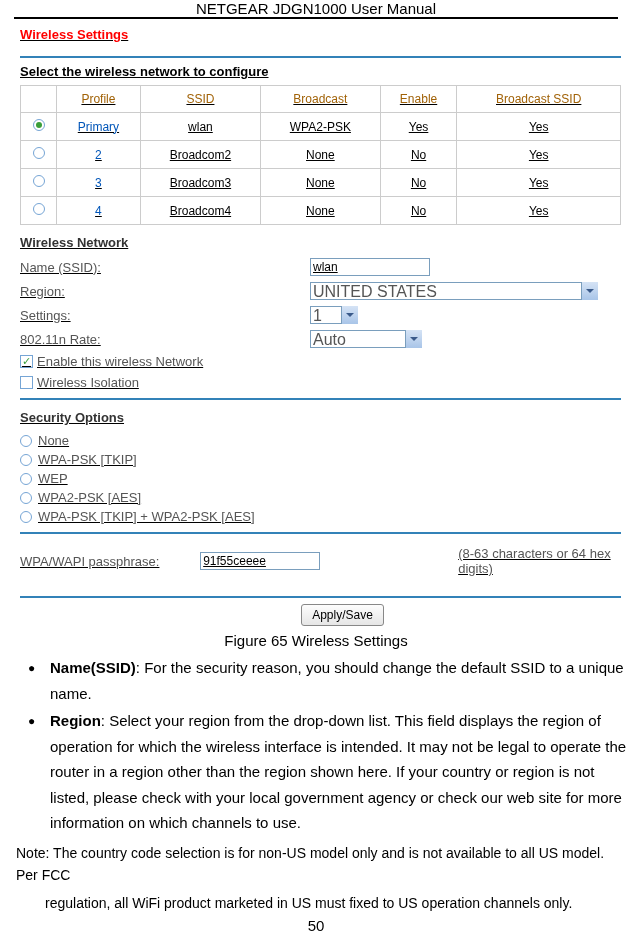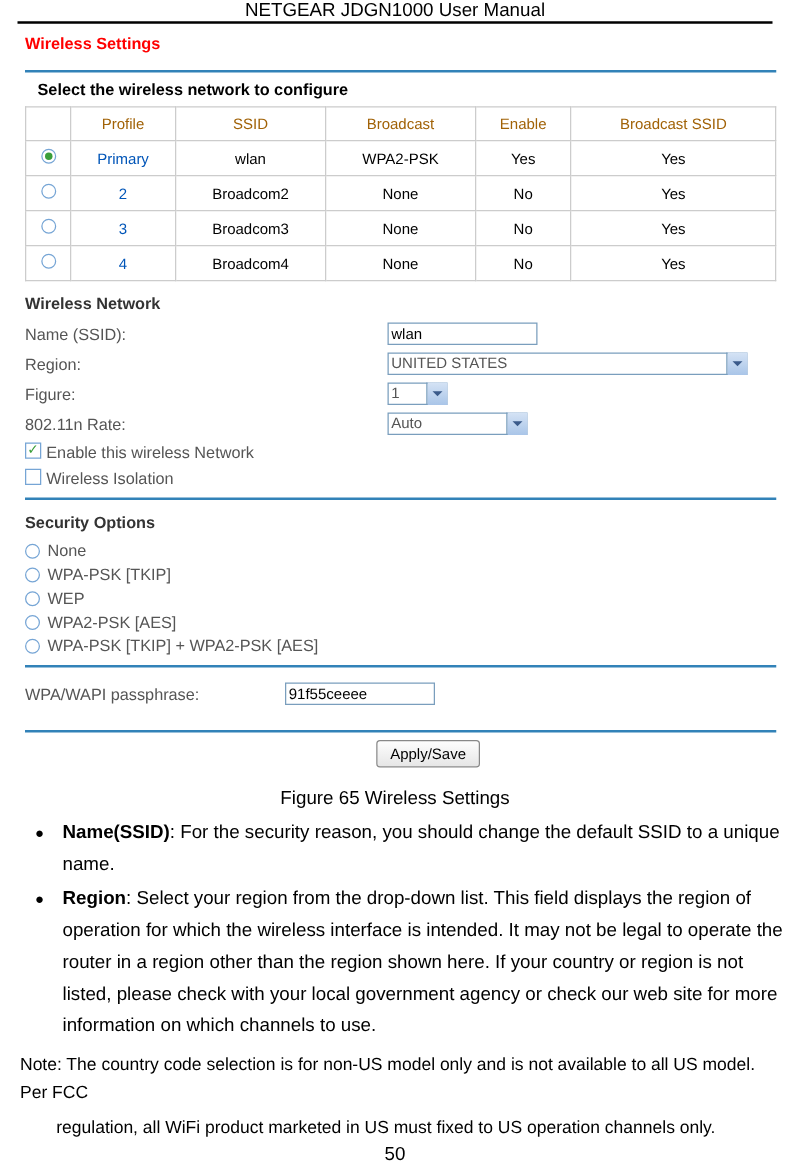--- a/index.html
+++ b/index.html
@@ -1,47 +1,47 @@
 <!DOCTYPE html>
 <html><head>
   <meta charset="utf-8">
   <style>
     * { margin: 0; padding: 0; box-sizing: border-box; }
     body { font-family: Arial, sans-serif; width: 632px; background: #fff; color: #000; }
     .header { text-align: center; font-size: 15px; padding: 0 0; border-bottom: 2px solid #000; margin: 0 14px; }
-    .content { padding: 8px 11px 0 20px; }
+    .content { padding: 8px 11px 0 20px; text-decoration: underline; }
     .page-title { color: #FF0000; font-weight: bold; font-size: 13px; margin-bottom: 14px; }
     .hr-blue { height: 2px; background: #3282B8; margin: 0; }
-    .section-label { font-size: 13px; font-weight: bold; margin: 6px 10px; }
+    .section-label { font-size: 13px; font-weight: bold; margin: 6px 0; }
     table.net { width: 100%; border-collapse: collapse; font-size: 12px; margin-top: 4px; }
     table.net th, table.net td { border: 1px solid #ccc; padding: 6px 2px; text-align: center; }
     table.net th { color: #a16207; font-weight: normal; }
     table.net th:first-child, table.net td:first-child { width: 36px; }
     table.net td.profile { color: #0055B8; }
     .radio-icon { display: inline-block; width: 12px; height: 12px; border: 1px solid #76A5D5; border-radius: 50%; position: relative; background: #fff; }
     .radio-icon.selected::after { content: ''; position: absolute; left: 2px; top: 2px; width: 6px; height: 6px; background: #3a9e3a; border-radius: 50%; }
     .subsection { margin-top: 10px; }
     .sub-title { font-weight: bold; font-size: 13px; color: #333; margin-bottom: 8px; }
     .form-row { display: flex; font-size: 13px; color: #555; margin: 6px 0; align-items: center; }
     .form-row .lbl { width: 290px; }
     .txt-input { font-size: 12px; padding: 1px 2px; border: 1px solid #7a9ebd; background: #fff; }
-    .sel { font-size: 12px; border: 1px solid #7a9ebd; background: #fff; padding: 0 18px 0 2px; appearance: none; position: relative; }
+    .sel { font-size: 16px; border: 1px solid #7a9ebd; background: #fff; padding: 0 18px 0 2px; appearance: none; position: relative; }
     .sel-wrap { position: relative; display: inline-block; }
     .sel-wrap::after { content: ''; position: absolute; right: 0; top: 0; width: 16px; height: 100%; background: linear-gradient(#d5e3f5, #a9c5e8); border-left: 1px solid #7a9ebd; pointer-events: none; }
     .sel-wrap::before { content: ''; position: absolute; right: 4px; top: 50%; margin-top: -2px; border-left: 4px solid transparent; border-right: 4px solid transparent; border-top: 4px solid #3a5a8a; z-index: 2; pointer-events: none; }
-    .chk-row { font-size: 13px; color: #555; margin: 6px 0; display: flex; align-items: flex-start; gap: 4px; }
+    .chk-row { font-size: 13px; color: #555; margin: 6px 0; display: flex; align-items: center; gap: 4px; }
     .chk { width: 13px; height: 13px; border: 1px solid #76A5D5; display: inline-flex; align-items: center; justify-content: center; background: #fff; }
     .chk.checked::after { content: '✓'; font-size: 11px; color: #3a9e3a; line-height: 1; }
     .sec-opt { display: flex; align-items: center; gap: 6px; font-size: 13px; color: #555; margin: 4px 0; }
     .pass-row { display: flex; align-items: center; font-size: 13px; color: #555; margin: 12px 0 20px; gap: 18px; }
     .pass-row .lbl { width: 190px; }
     .pass-row .hint { margin-left: 120px; }
     .btn-row { text-align: center; margin: 6px 0; }
     .btn { display: inline-block; padding: 3px 10px; font-size: 12px; border: 1px solid #888; background: linear-gradient(#fdfdfd, #e6e6e6); border-radius: 3px; margin-left: 44px; }
-    .caption { text-align: center; font-size: 15px; margin-top: 16px; }
+    .caption { text-align: center; font-size: 15px; margin-top: 6px; }
     .desc { margin-top: 6px; }
     .desc-item { display: flex; font-size: 15px; line-height: 1.7; margin: 2px 0 2px 28px; }
     .bullet { width: 22px; flex-shrink: 0; font-size: 12px; line-height: 2.2; }
     .note { font-size: 14px; line-height: 1.6; margin: 6px 16px 0 16px; }
     .note-cont { margin-left: 45px; }
     .page-num { text-align: center; font-size: 15px; margin-top: 2px; }
   </style>
 </head>
 <body>
 
@@ -102,21 +102,21 @@
     <div class="sub-title">Wireless Network</div>
     <div class="form-row">
       <span class="lbl">Name (SSID):</span>
       <input class="txt-input" style="width: 120px;" value="wlan">
     </div>
     <div class="form-row">
       <span class="lbl">Region:</span>
       <span class="sel-wrap" style="width:288px"><span class="sel" style="display:inline-block;width:288px;height:18px">UNITED STATES</span></span>
     </div>
     <div class="form-row">
-      <span class="lbl">Figure:</span>
+      <span class="lbl">Settings:</span>
       <span class="sel-wrap" style="width:48px"><span class="sel" style="display:inline-block;width:48px;height:18px">1</span></span>
     </div>
     <div class="form-row">
       <span class="lbl">802.11n Rate:</span>
       <span class="sel-wrap" style="width:112px"><span class="sel" style="display:inline-block;width:112px;height:18px">Auto</span></span>
     </div>
     <div class="chk-row">
         <span class="chk checked"></span>
         <span>Enable this wireless Network</span>
       </div>
@@ -152,20 +152,21 @@
           <span>WPA-PSK [TKIP] + WPA2-PSK [AES]</span>
         </div>
       </div>
   </div>
 
   <div class="hr-blue" style="margin-top:8px"></div>
 
   <div class="pass-row">
     <span class="lbl">WPA/WAPI passphrase:</span>
     <input class="txt-input" style="width: 120px;" value="91f55ceeee">
+    <span class="hint">(8-63 characters or 64 hex digits)</span>
   </div>
 
   <div class="hr-blue"></div>
 
   <div class="btn-row">
     <span class="btn">Apply/Save</span>
   </div>
 </div>
 
 <div class="caption">Figure 65 Wireless Settings</div>

